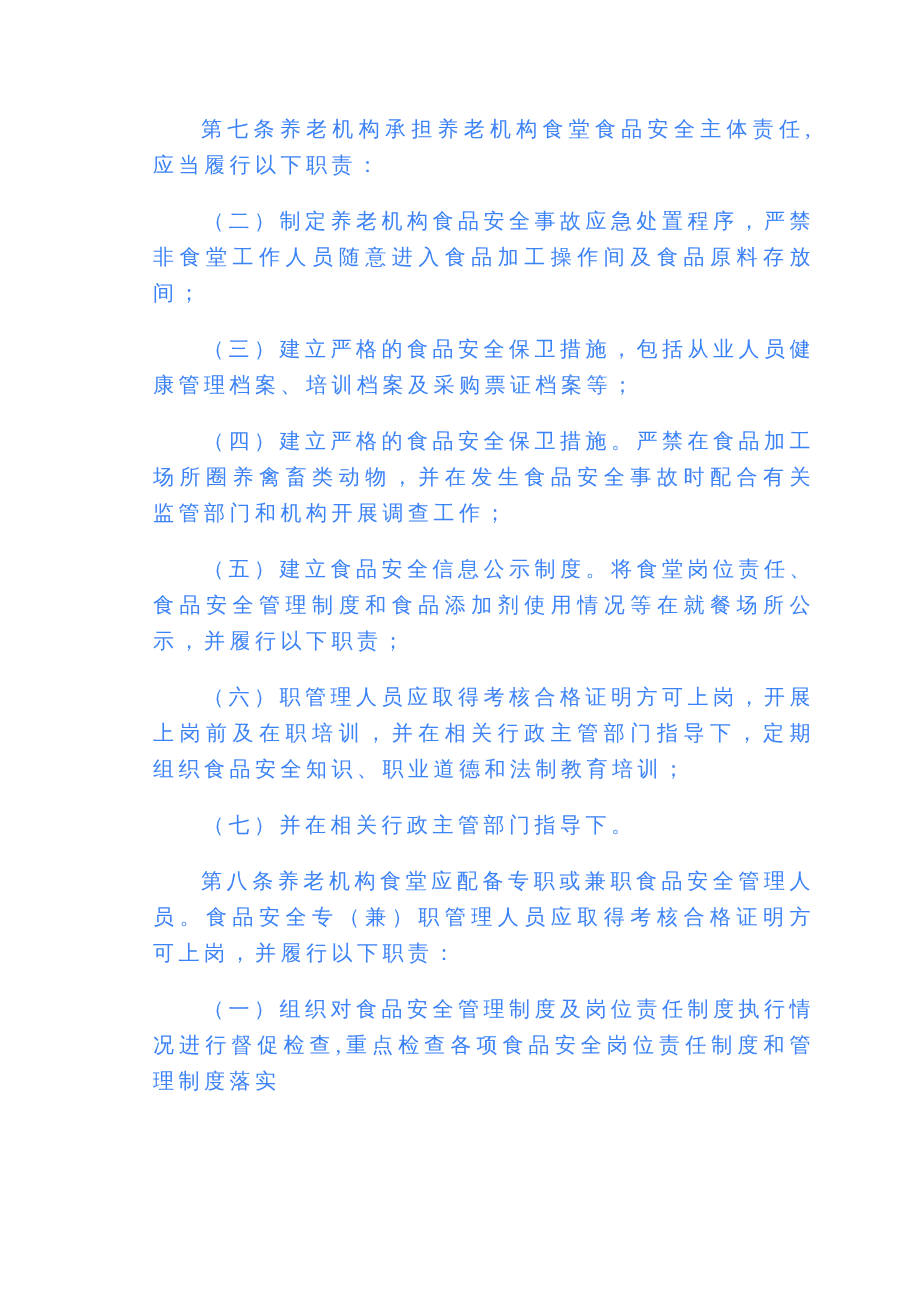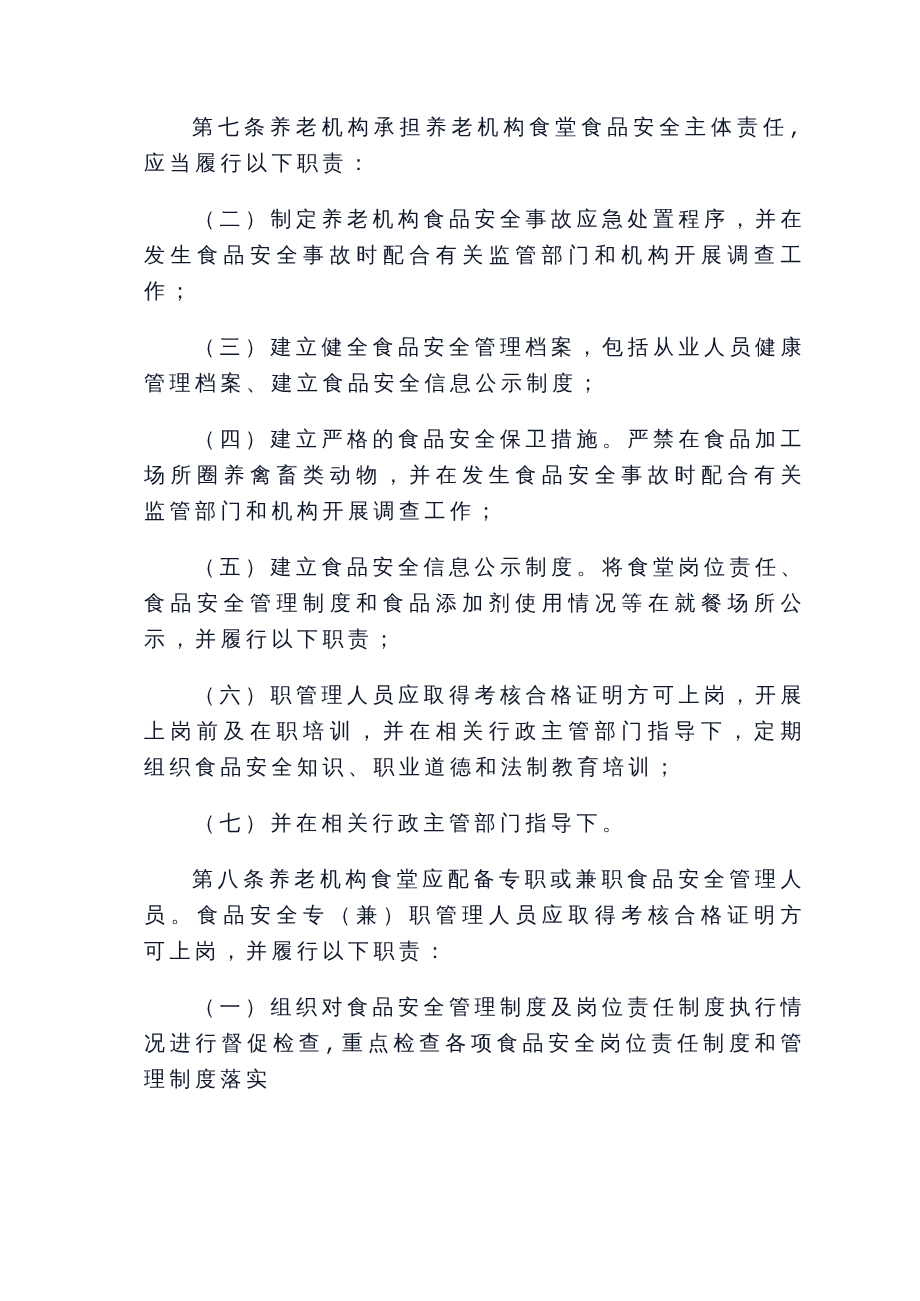--- a/index.html
+++ b/index.html
@@ -1,41 +1,41 @@
 <!DOCTYPE html>
 <html><head>
   <meta charset="utf-8">
   <style>
     html, body { margin: 0; padding: 0; background: #ffffff; }
     body { width: 920px; height: 1301px; overflow: hidden; position: relative; }
     .page {
       position: absolute;
-      left: 144px;
+      left: 153px;
       top: 111px;
       width: 662px;
-      color: #0f172a;
-      font-family: Liberation Mono, monospace;
+      color: #3b82f6;
+      font-family: Liberation Serif, serif;
       font-size: 21px;
       line-height: 36px;
       letter-spacing: 4.5px;
     }
     .para {
       margin: 0 0 20px 0;
       text-indent: 48px;
       text-align: justify;
       text-align-last: left;
     }
     .para.item { text-indent: 50px; }
   </style>
 </head>
 <body>
 
 <div class="page">
   <p class="para">第七条养老机构承担养老机构食堂食品安全主体责任,应当履行以下职责：</p>
-  <p class="para item">（二）制定养老机构食品安全事故应急处置程序，并在发生食品安全事故时配合有关监管部门和机构开展调查工作；</p>
-  <p class="para item">（三）建立健全食品安全管理档案，包括从业人员健康管理档案、建立食品安全信息公示制度；</p>
+  <p class="para item">（二）制定养老机构食品安全事故应急处置程序，严禁非食堂工作人员随意进入食品加工操作间及食品原料存放间；</p>
+  <p class="para item">（三）建立严格的食品安全保卫措施，包括从业人员健康管理档案、培训档案及采购票证档案等；</p>
   <p class="para item">（四）建立严格的食品安全保卫措施。严禁在食品加工场所圈养禽畜类动物，并在发生食品安全事故时配合有关监管部门和机构开展调查工作；</p>
   <p class="para item">（五）建立食品安全信息公示制度。将食堂岗位责任、食品安全管理制度和食品添加剂使用情况等在就餐场所公示，并履行以下职责；</p>
   <p class="para item">（六）职管理人员应取得考核合格证明方可上岗，开展上岗前及在职培训，并在相关行政主管部门指导下，定期组织食品安全知识、职业道德和法制教育培训；</p>
   <p class="para item">（七）并在相关行政主管部门指导下。</p>
   <p class="para">第八条养老机构食堂应配备专职或兼职食品安全管理人员。食品安全专（兼）职管理人员应取得考核合格证明方可上岗，并履行以下职责：</p>
   <p class="para item">（一）组织对食品安全管理制度及岗位责任制度执行情况进行督促检查,重点检查各项食品安全岗位责任制度和管理制度落实</p>
 </div>
 
 </body></html>

